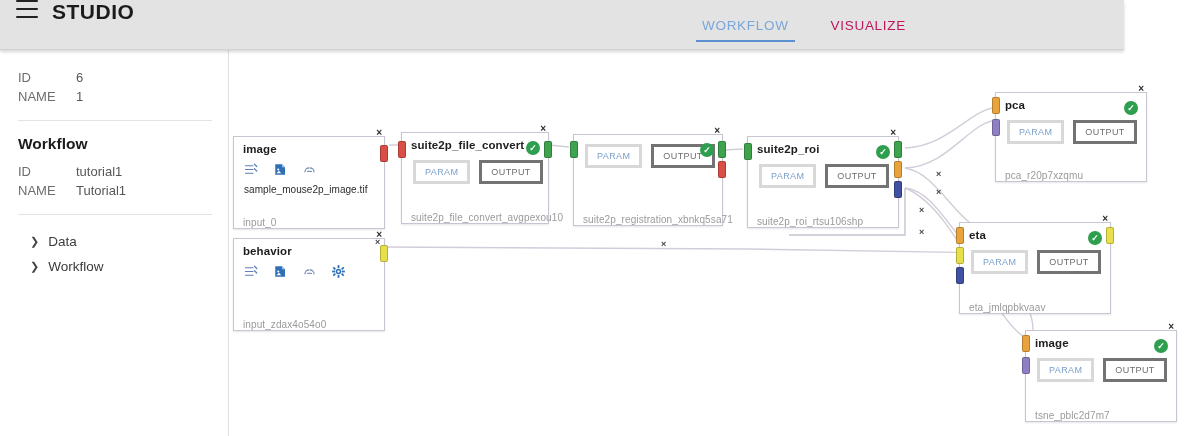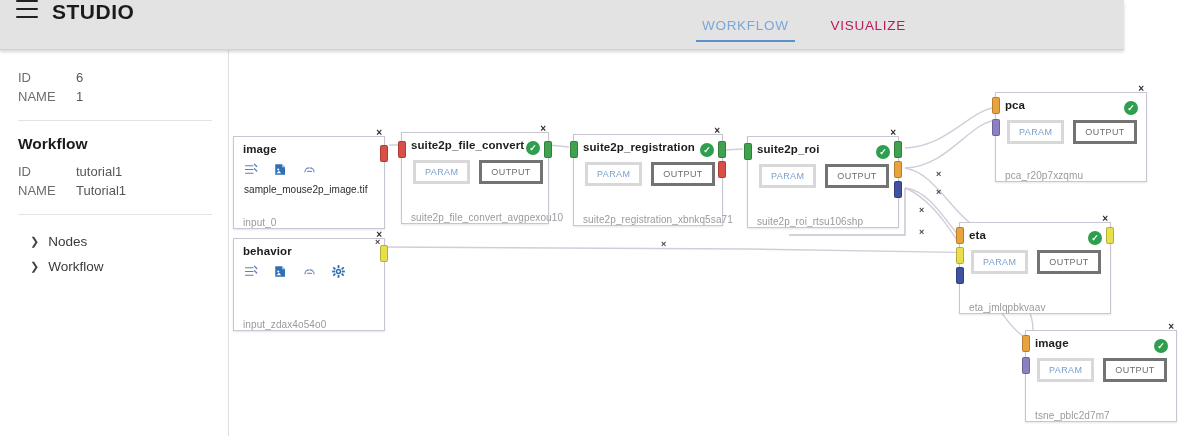--- a/index.html
+++ b/index.html
@@ -171,21 +171,21 @@
   </div>
   <div class="kv">
     <div class="k">NAME</div>
     <div class="v">Tutorial1</div>
   </div>
 
   <div class="divider"></div>
 
   <div class="tree-item">
     <span class="chev">❯</span>
-    <span>Nodes</span>
+    <span>Data</span>
   </div>
   <div class="tree-item">
     <span class="chev">❯</span>
     <span>Workflow</span>
   </div>
 </div>
 
 <div class="canvas">
 
   <svg class="edges" viewBox="0 0 972 386">
@@ -307,21 +307,20 @@
       <div class="pbtn">OUTPUT</div>
     </div>
     <div class="node-id">suite2p_file_convert_avgpexou10</div>
     <div class="port in" style="top:8px;  background:#d94f45;"></div>
     <div class="port out" style="top:8px;  background:#3fa34d;"></div>
   </div>
 
   <div class="node" style="left:344px; top:84px; width:150px; height:92px;">
     <div class="node-close">×</div>
     <div class="node-check">✓</div>
-    <div class="node-title">suite2p_registration</div>
     <div class="btn-row">
       <div class="pbtn sel">PARAM</div>
       <div class="pbtn">OUTPUT</div>
     </div>
     <div class="node-id">suite2p_registration_xbnkq5sa71</div>
     <div class="port in" style="top:6px;  background:#3fa34d;"></div>
     <div class="port out" style="top:6px;  background:#3fa34d;"></div>
     <div class="port out" style="top:26px; background:#d94f45;"></div>
   </div>
 

